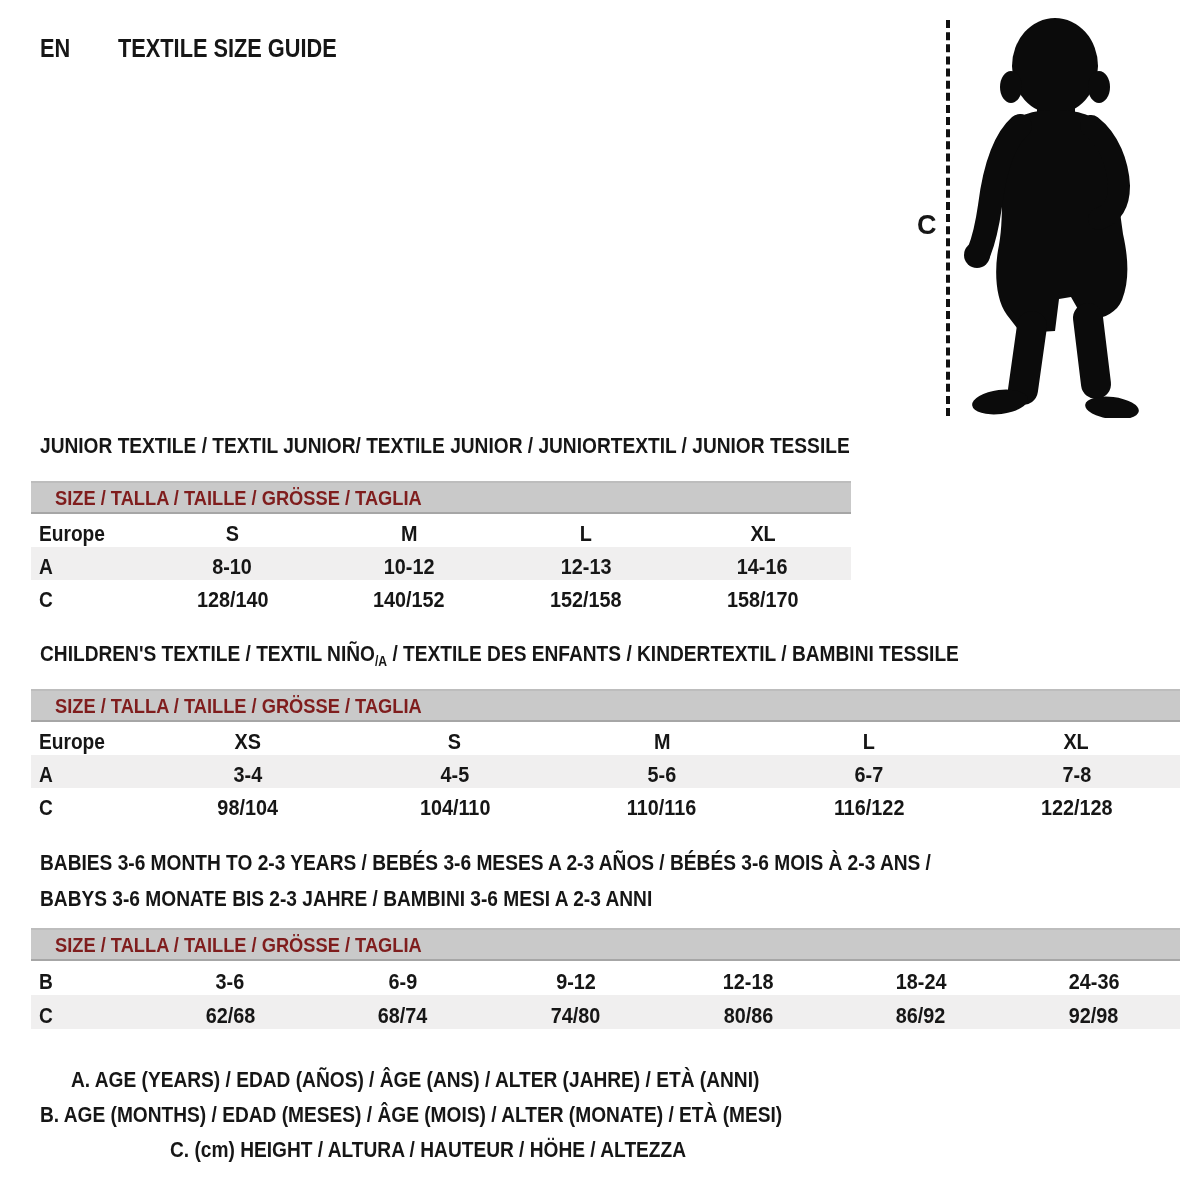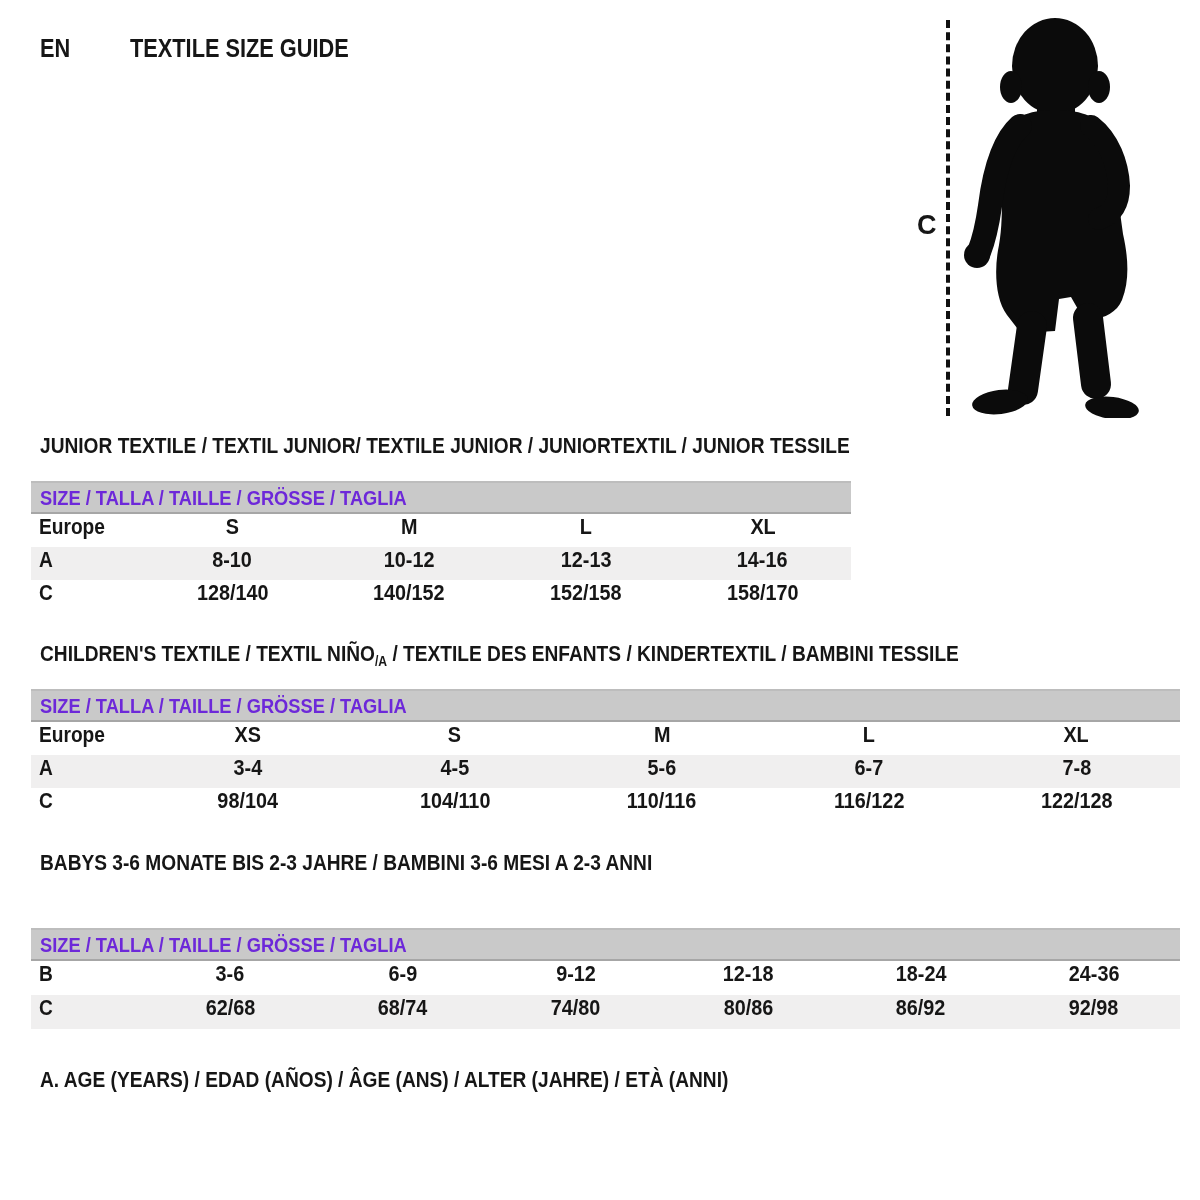--- a/index.html
+++ b/index.html
@@ -9,41 +9,41 @@
     font-family:"Liberation Sans","DejaVu Sans",sans-serif;font-weight:700;color:#161616;
   }
   .abs{position:absolute;}
   
   .cx{display:inline-block;white-space:nowrap;}
   .cxl{transform:scaleX(.87);transform-origin:0 50%;}
   .cxc{transform:scaleX(.9);transform-origin:50% 50%;}
 
   
   .lang{left:40px;top:30px;font-size:25px;}
-  .lrow{display:flex;height:36px;align-items:center;gap:12px;}
+  .lrow{display:flex;height:36px;align-items:center;}
   .lcode{width:78px;flex:none;}
 
   
   .fig{left:915px;top:10px;width:285px;height:412px;}
   .dashline{position:absolute;left:31px;top:10px;height:396px;width:0;border-left:4px dashed #101010;}
   .clabel{position:absolute;left:2px;top:200px;font-size:27px;}
   .fig svg{position:absolute;left:45px;top:2px;}
 
   
   .sec-title{position:absolute;left:40px;margin:0;font-size:22px;font-weight:700;
              transform:scaleX(.87);transform-origin:0 50%;white-space:nowrap;}
   .sub{font-size:14px;vertical-align:-5px;}
   .two-line{transform:none;}
   .two-line .tl{height:36px;line-height:36px;}
 
   
   .table{position:absolute;}
   .size-bar{height:29px;line-height:29px;background:#c9c9c9;border-top:2px solid #bdbdbd;
-            border-bottom:2px solid #a6a6a6;padding-left:9px;font-size:21px;color:#6d28d9;}
-  .trow{display:flex;align-items:flex-start;height:33px;font-size:22px;}
+            border-bottom:2px solid #a6a6a6;padding-left:24px;font-size:21px;color:#7f1d1d;}
+  .trow{display:flex;align-items:flex-end;height:33px;font-size:22px;}
   .babies .trow{height:34px;}
   .shade{background:#f0efef;}
   .lbl{width:105px;flex:none;padding-left:8px;text-align:left;}
   .val{flex:1;text-align:center;}
 
   
   .legend{left:40px;top:1062px;font-size:22px;}
   .legend .lgline{height:35px;line-height:35px;text-align:center;}
 </style>
 </head>
@@ -138,20 +138,21 @@
       <div class="lbl"><span class="cx cxl">C</span></div>
       <div class="val"><span class="cx cxc">98/104</span></div>
       <div class="val"><span class="cx cxc">104/110</span></div>
       <div class="val"><span class="cx cxc">110/116</span></div>
       <div class="val"><span class="cx cxc">116/122</span></div>
       <div class="val"><span class="cx cxc">122/128</span></div>
     </div>
   </div>
 
   <div class="sec-title two-line" style="top:845px;">
+    <div class="tl"><span class="cx cxl">BABIES 3-6 MONTH TO 2-3 YEARS / BEBÉS 3-6 MESES A 2-3 AÑOS / BÉBÉS 3-6 MOIS À 2-3 ANS /</span></div>
     <div class="tl"><span class="cx cxl">BABYS 3-6 MONATE BIS 2-3 JAHRE / BAMBINI 3-6 MESI A 2-3 ANNI</span></div>
   </div>
   <div class="table babies" style="left:31px;top:928px;width:1149px;">
     <div class="size-bar">
       <span class="cx cxl">SIZE / TALLA / TAILLE / GRÖSSE / TAGLIA</span>
     </div>
     <div class="trow">
       <div class="lbl"><span class="cx cxl">B</span></div>
       <div class="val"><span class="cx cxc">3-6</span></div>
       <div class="val"><span class="cx cxc">6-9</span></div>
@@ -166,15 +167,17 @@
       <div class="val"><span class="cx cxc">68/74</span></div>
       <div class="val"><span class="cx cxc">74/80</span></div>
       <div class="val"><span class="cx cxc">80/86</span></div>
       <div class="val"><span class="cx cxc">86/92</span></div>
       <div class="val"><span class="cx cxc">92/98</span></div>
     </div>
   </div>
 
   <div class="abs legend">
     <div class="lgline"><span class="cx cxl">A. AGE (YEARS) / EDAD (AÑOS) / ÂGE (ANS) / ALTER (JAHRE) / ETÀ (ANNI)</span></div>
+    <div class="lgline"><span class="cx cxl">B. AGE (MONTHS) / EDAD (MESES) / ÂGE (MOIS) / ALTER (MONATE) / ETÀ (MESI)</span></div>
+    <div class="lgline"><span class="cx cxl">C. (cm) HEIGHT / ALTURA / HAUTEUR / HÖHE / ALTEZZA</span></div>
   </div>
 
 </div>
 
 </body></html>

